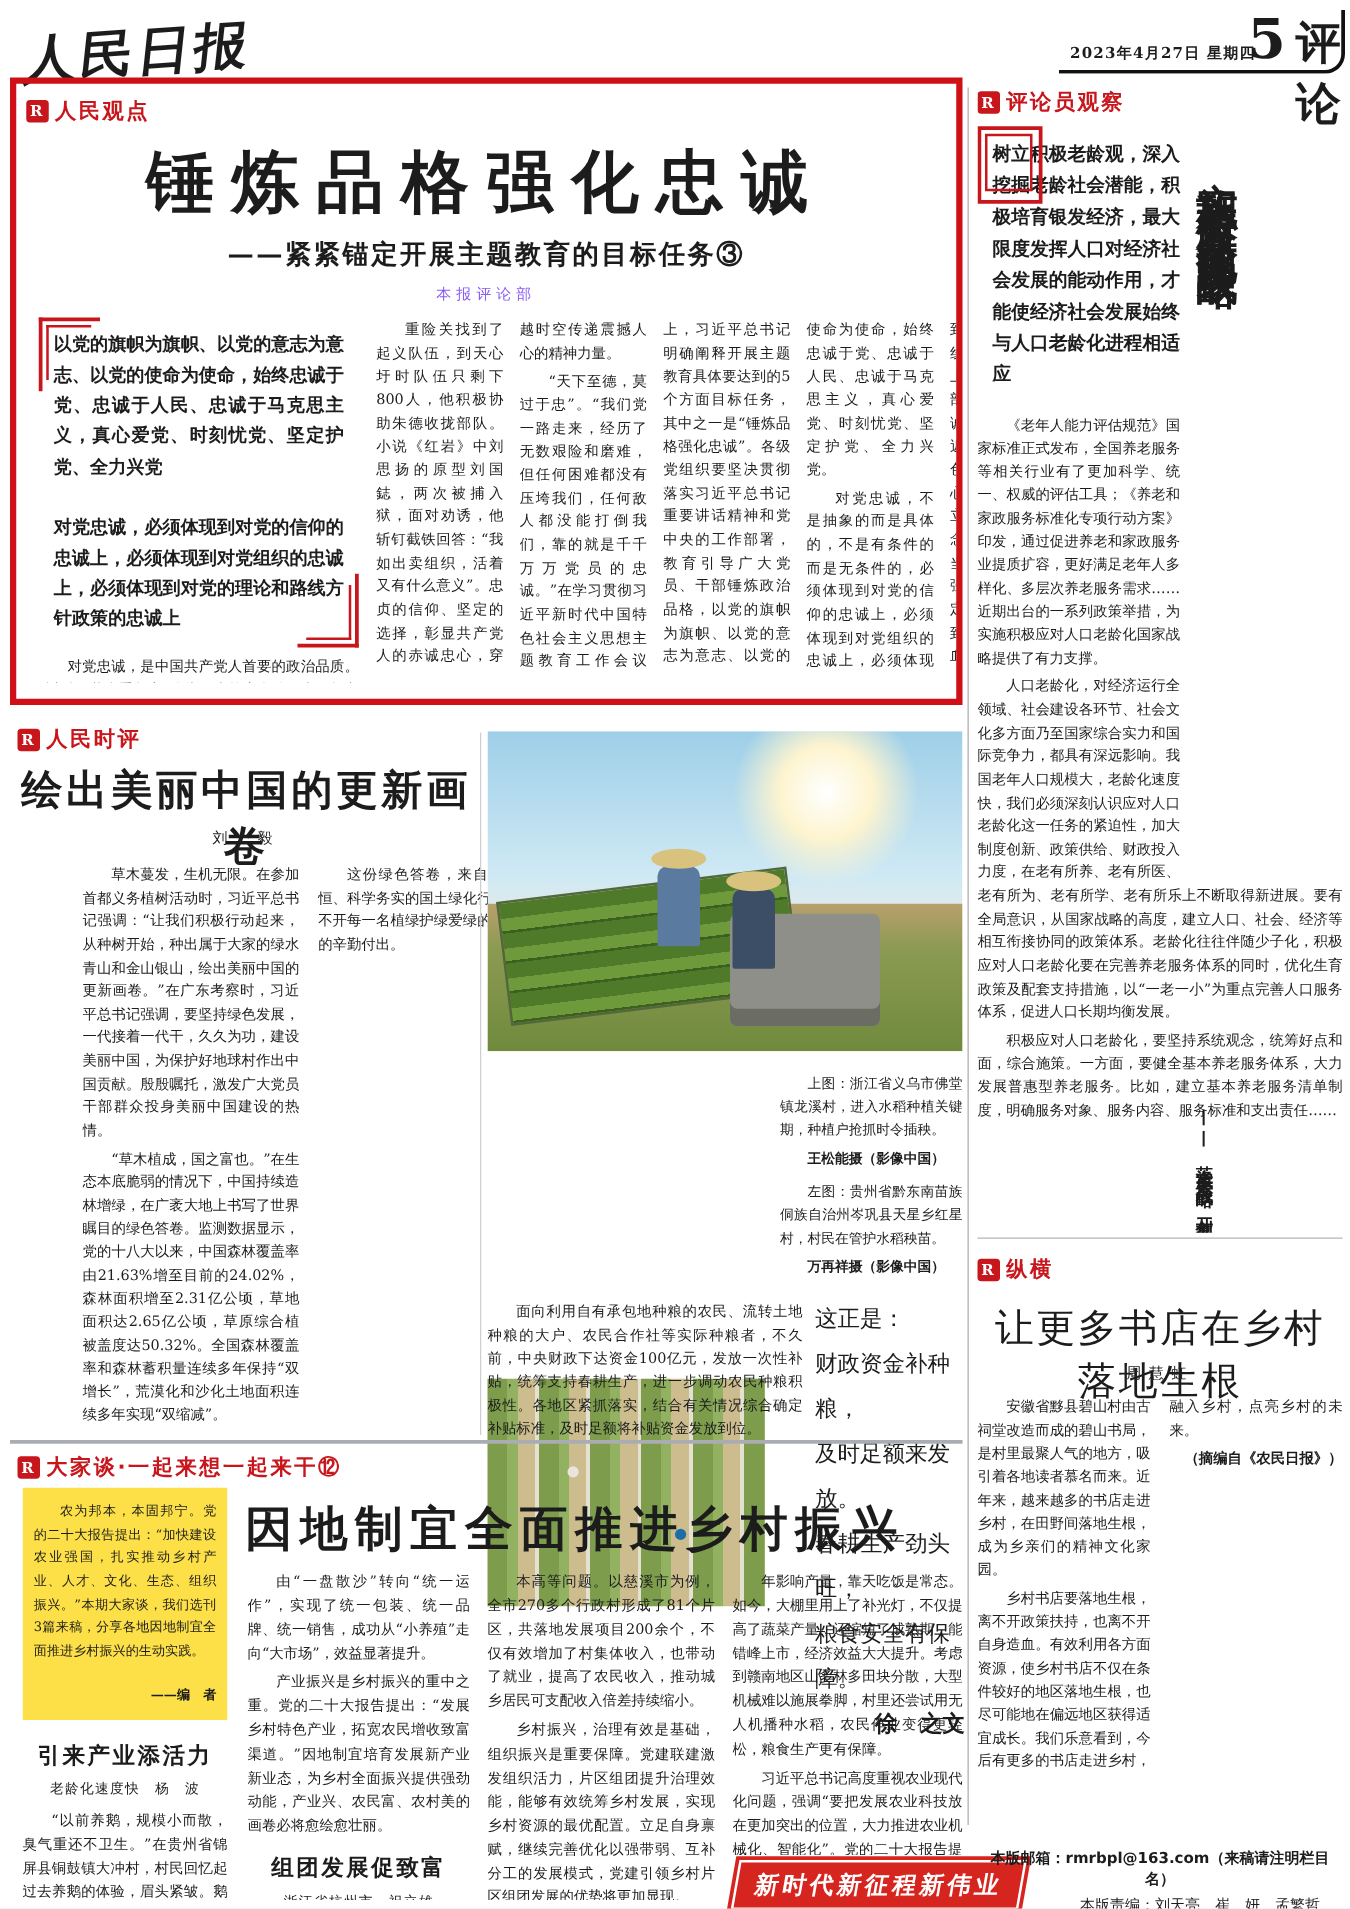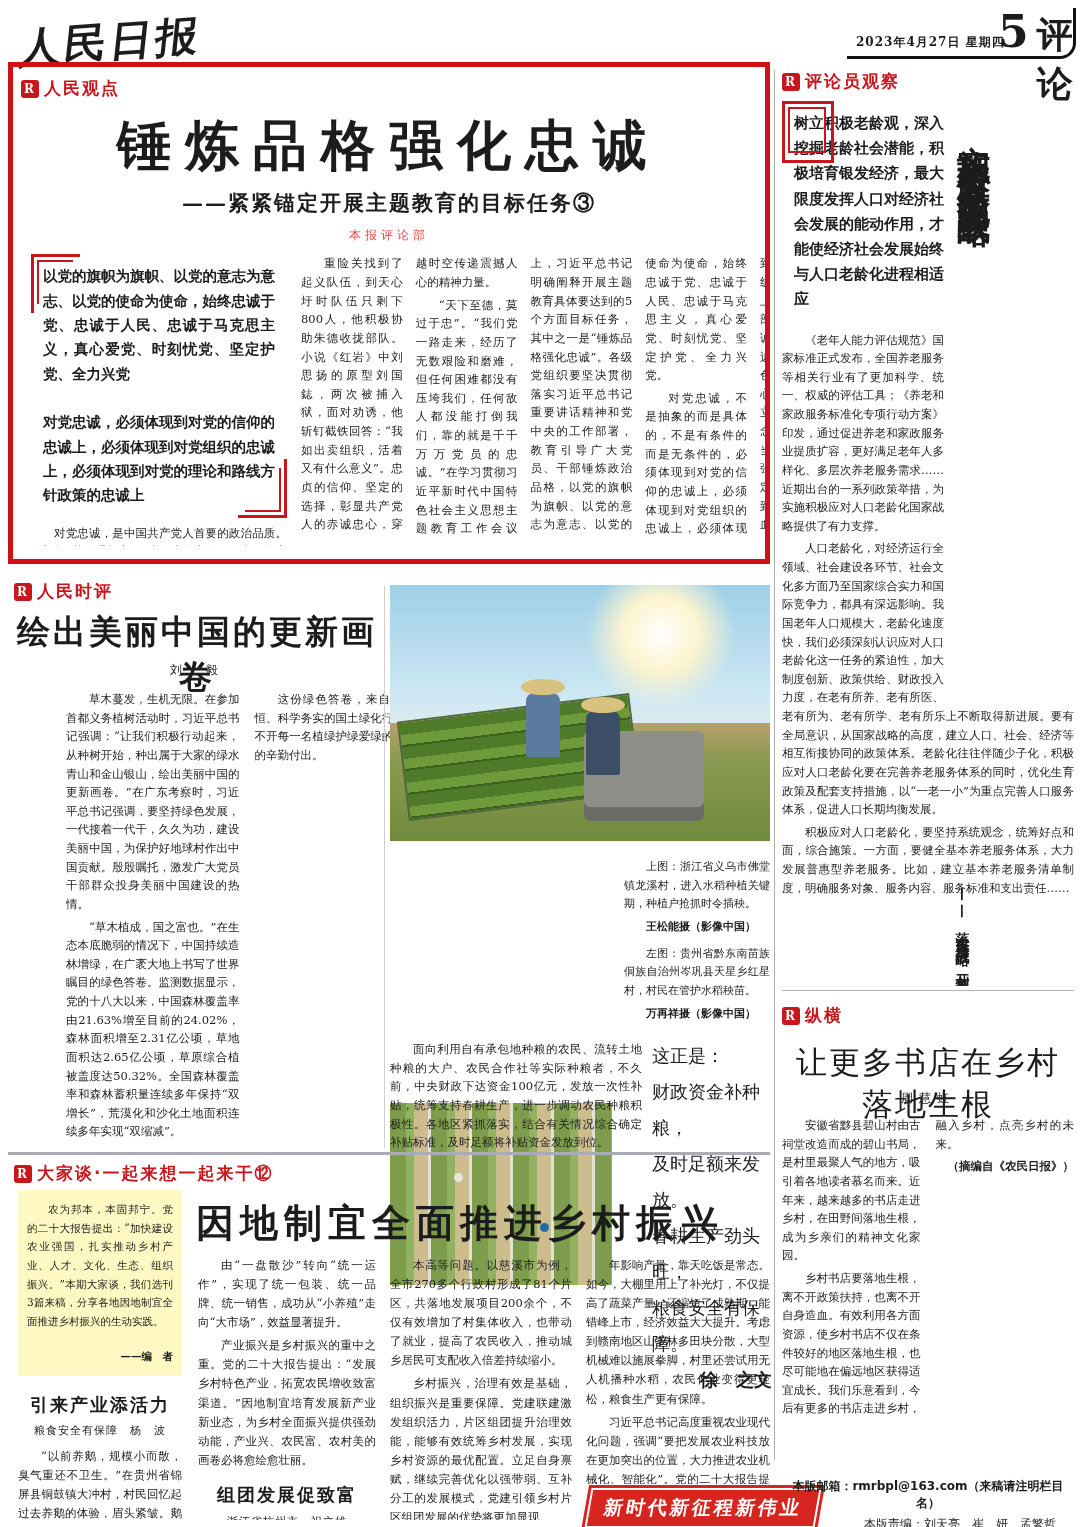--- a/index.html
+++ b/index.html
@@ -19,21 +19,21 @@
   
   .sec-label{display:flex;align-items:center;gap:5px;color:#c8161d;font-family:"DejaVu Sans",sans-serif;
              font-weight:900;font-size:17px;letter-spacing:2px;}
   .r-badge{display:inline-flex;align-items:center;justify-content:center;width:18px;height:18px;
            background:#c8161d;color:#fff;font-size:12px;font-weight:900;border-radius:3px;
            font-family:"DejaVu Serif",serif;flex:0 0 auto;}
   
   .redbox{border:5px solid #cf1016;}
   .gd-headline{font-size:54px;font-weight:900;letter-spacing:14px;line-height:1.1;}
   .gd-sub{font-size:21px;font-weight:700;letter-spacing:2px;}
-  .gd-byline{font-size:12px;color:#ef4444;letter-spacing:4px;}
+  .gd-byline{font-size:12px;color:#8b5cf6;letter-spacing:4px;}
   .quote{font-family:"DejaVu Sans",sans-serif;font-weight:700;font-size:14.5px;line-height:1.68;
          text-align:justify;position:relative;padding:10px 12px;}
   .q-tl::before{content:"";position:absolute;left:0;top:0;width:46px;height:56px;
                 border-left:3px solid #c8161d;border-top:3px solid #c8161d;}
   .q-tl::after{content:"";position:absolute;left:6px;top:6px;width:34px;height:42px;
                border-left:2px solid #c8161d;border-top:2px solid #c8161d;}
   .q-br::before{content:"";position:absolute;right:0;bottom:0;width:46px;height:56px;
                 border-right:3px solid #c8161d;border-bottom:3px solid #c8161d;}
   .q-br::after{content:"";position:absolute;right:6px;bottom:6px;width:34px;height:42px;
                border-right:2px solid #c8161d;border-bottom:2px solid #c8161d;}
@@ -67,21 +67,21 @@
   .caption{font-size:11px;line-height:1.7;text-align:justify;}
   .caption b{font-family:"DejaVu Sans",sans-serif;}
   .poem{font-size:18px;line-height:2.0;}
   .poem div{text-indent:0;}
   
   .vrule{width:1px;background:#aeaeae;}
   .hrule{height:3px;background:#a9adb3;}
   .hrule-thin{height:1px;background:#b5b5b5;}
   
   .djt-headline{font-size:38px;font-weight:900;letter-spacing:6px;}
-  .note-box{background:#fef9c3;padding:10px 9px;font-size:10.5px;line-height:1.78;text-align:justify;}
+  .note-box{background:#fde047;padding:10px 9px;font-size:10.5px;line-height:1.78;text-align:justify;}
   .note-sign{text-align:right;font-weight:700;text-indent:0;margin-top:16px;}
   .sub-h{font-family:"DejaVu Sans",sans-serif;font-weight:900;font-size:18px;letter-spacing:2px;text-align:center;}
   .sub-a{font-size:11px;text-align:center;letter-spacing:1px;color:#222;margin:3px 0 6px;}
   .body-col{font-size:11.5px;line-height:1.66;text-align:justify;overflow:hidden;}
   .banner{background:#d6251f;color:#fff;font-family:"DejaVu Sans",sans-serif;font-weight:900;
           font-size:19px;letter-spacing:3px;padding:5px 14px;transform:skewX(-10deg);
           border:2px solid #fff;box-shadow:0 0 0 3px #d6251f;white-space:nowrap;}
   
   .zh-headline{font-size:31px;font-weight:400;letter-spacing:2px;}
   .attr{text-align:right;font-weight:700;font-size:11.5px;text-indent:0;}
@@ -213,21 +213,21 @@
     <span>大家谈·一起来想一起来干⑫</span>
   </div>
   <div class="abs djt-headline sans center" style="left:180px;top:1198px;width:560px;">因地制宜全面推进乡村振兴</div>
 
   <div class="abs body-col" style="left:18px;top:1190px;width:164px;height:330px;">
     <div class="note-box">
       <p style="margin:0;">农为邦本，本固邦宁。党的二十大报告提出：“加快建设农业强国，扎实推动乡村产业、人才、文化、生态、组织振兴。”本期大家谈，我们选刊3篇来稿，分享各地因地制宜全面推进乡村振兴的生动实践。</p>
       <div class="note-sign">——编　者</div>
     </div>
     <div class="sub-h" style="margin-top:14px;">引来产业添活力</div>
-    <div class="sub-a">粮食安全有保障　杨　波</div>
+    <div class="sub-a">老龄化速度快　杨　波</div>
     <p>“以前养鹅，规模小而散，臭气重还不卫生。”在贵州省锦屏县铜鼓镇大冲村，村民回忆起过去养鹅的体验，眉头紧皱。鹅桃产业引进后，村里的产业发展有了起色，村民的日子越过越红火。</p>
   </div>
 
   <div class="abs body-col" style="left:198px;top:1256px;width:178px;height:264px;">
     <p>由“一盘散沙”转向“统一运作”，实现了统一包装、统一品牌、统一销售，成功从“小养殖”走向“大市场”，效益显著提升。</p>
     <p>产业振兴是乡村振兴的重中之重。党的二十大报告提出：“发展乡村特色产业，拓宽农民增收致富渠道。”因地制宜培育发展新产业新业态，为乡村全面振兴提供强劲动能，产业兴、农民富、农村美的画卷必将愈绘愈壮丽。</p>
     <div class="sub-h" style="margin-top:10px;">组团发展促致富</div>
     <div class="sub-a">浙江省杭州市　祝立雄</div>
   </div>
 

